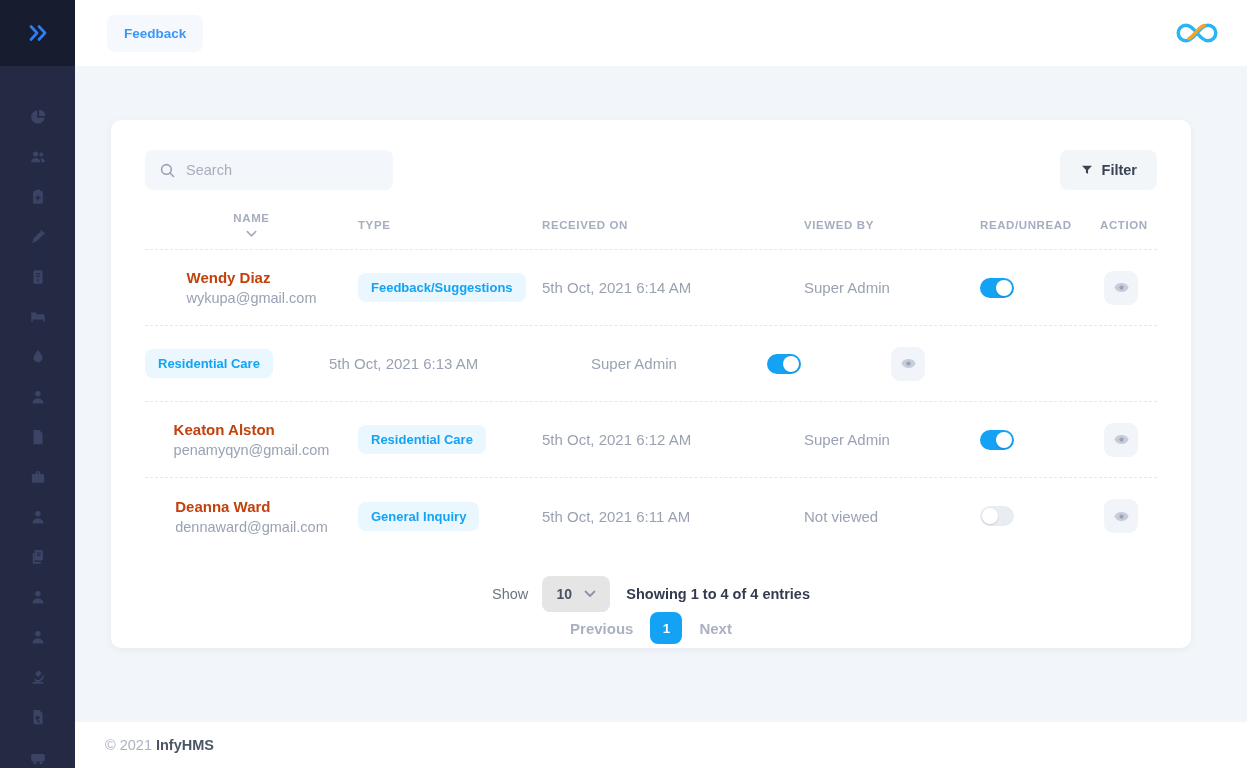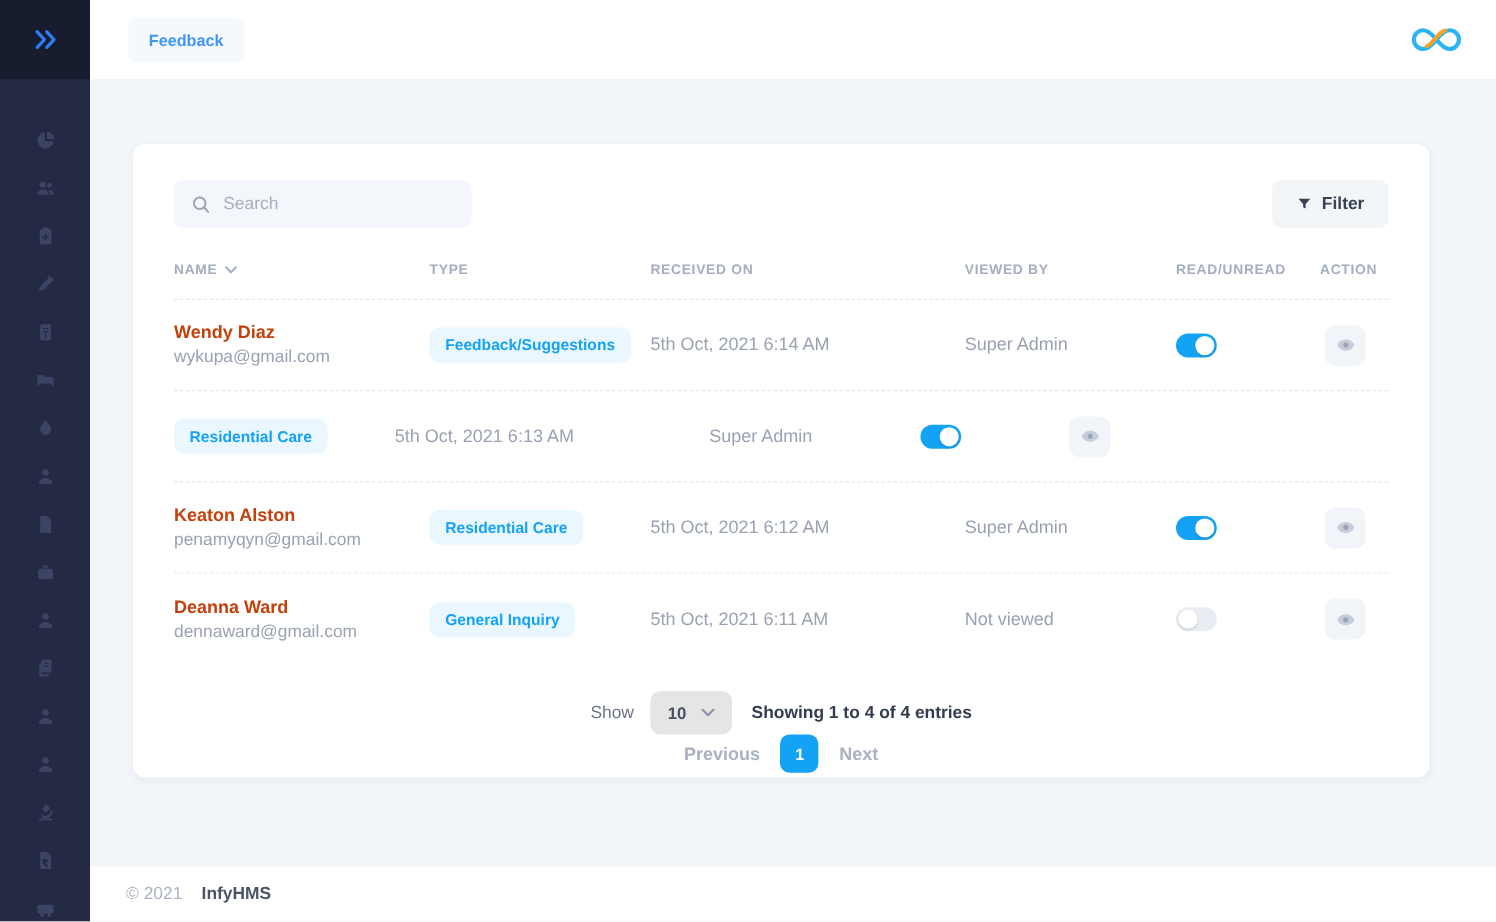--- a/index.html
+++ b/index.html
@@ -29,21 +29,21 @@
 
   .toolbar { display:flex; align-items:center; justify-content:space-between; }
   .search { width:248px; height:40px; background:#f3f6fa; border-radius:8px; display:flex; align-items:center; padding:0 14px; gap:10px; cursor:text; }
   .search input { border:none; outline:none; background:transparent; font-family:inherit; font-size:14.5px; color:#4a5163; width:100%; font-weight:500; }
   .search input::placeholder { color:#a6aebc; font-weight:500; }
   .filter { height:40px; background:#f3f6f9; border:none; border-radius:8px; display:flex; align-items:center; gap:8px; padding:0 20px; font-family:inherit; font-size:14.5px; font-weight:700; color:#3a4254; cursor:pointer;justify-content:flex-end; }
 
   
   .thead { display:flex; align-items:center; height:50px; margin-top:10px; border-bottom:1px dashed #e4e8ee; }
   .th { font-size:11.5px; font-weight:700; letter-spacing:.6px; color:#a5adbf; display:flex; align-items:center; gap:6px; }
-  .c1 { width:213px; } .c2 { width:184px; } .c3 { width:262px; } .c4 { width:176px; } .c5 { width:120px; } .c6 { flex:1; }
+  .c1 { width:213px;flex-direction:column; } .c2 { width:184px; } .c3 { width:262px; } .c4 { width:176px; } .c5 { width:120px; } .c6 { flex:1; }
 
   .tr { display:flex; align-items:center; height:76px; border-bottom:1px dashed #e4e8ee; }
   .tbody .tr:last-child { border-bottom:none; }
   .td { display:flex; align-items:center; }
   .pcell { display:flex; flex-direction:column; gap:4px; }
   .pname { font-size:15px; font-weight:600; color:#c2410c; }
   .pemail { font-size:14.5px; color:#9aa2b2; }
   .badge { display:inline-block; background:#eaf7fe; color:#14a3f4; font-size:13px; font-weight:600; padding:7px 13px; border-radius:8px; }
   .muted { font-size:15px; color:#9aa2b2; font-weight:500; }
 
@@ -62,21 +62,21 @@
   .show-label { font-size:14.5px; color:#6d7482; font-weight:500; }
   .pagesize { height:36px; min-width:68px; background:#e5e5e5; border-radius:8px; display:flex; align-items:center; justify-content:center; gap:12px; padding:0 12px; font-size:14px; font-weight:600; color:#4a5163; cursor:pointer; }
   .summary { font-size:14.5px; font-weight:700; color:#333b4f; margin-left:2px; }
   .pager { display:flex; align-items:center; gap:17px; }
   .pg-link { font-size:15px; font-weight:600; color:#aab1c0; cursor:pointer; }
   .page-current { width:32px; height:32px; background:#14a3f4; color:#ffffff; font-size:13.5px; font-weight:600; border-radius:8px; display:flex; align-items:center; justify-content:center; cursor:pointer; }
 
   
   .page-footer { position:absolute; left:75px; top:722px; width:1172px; height:46px; background:#ffffff; display:flex; align-items:center; padding-left:30px; }
   .copy { font-size:14.5px; color:#abb2c0; font-weight:500; }
-  .copy b { color:#4b5566; font-weight:600; margin-left:16px;text-align:right; }
+  .copy b { color:#4b5566; font-weight:600; margin-left:4px;text-align:right; }
 </style>
 </head>
 <body>
 
 <div class="app">
 
   <aside class="sidebar">
     <div class="sidebar-head">
       <span class="collapse">
         <svg width="24" height="22" viewBox="0 0 24 22" fill="none">

